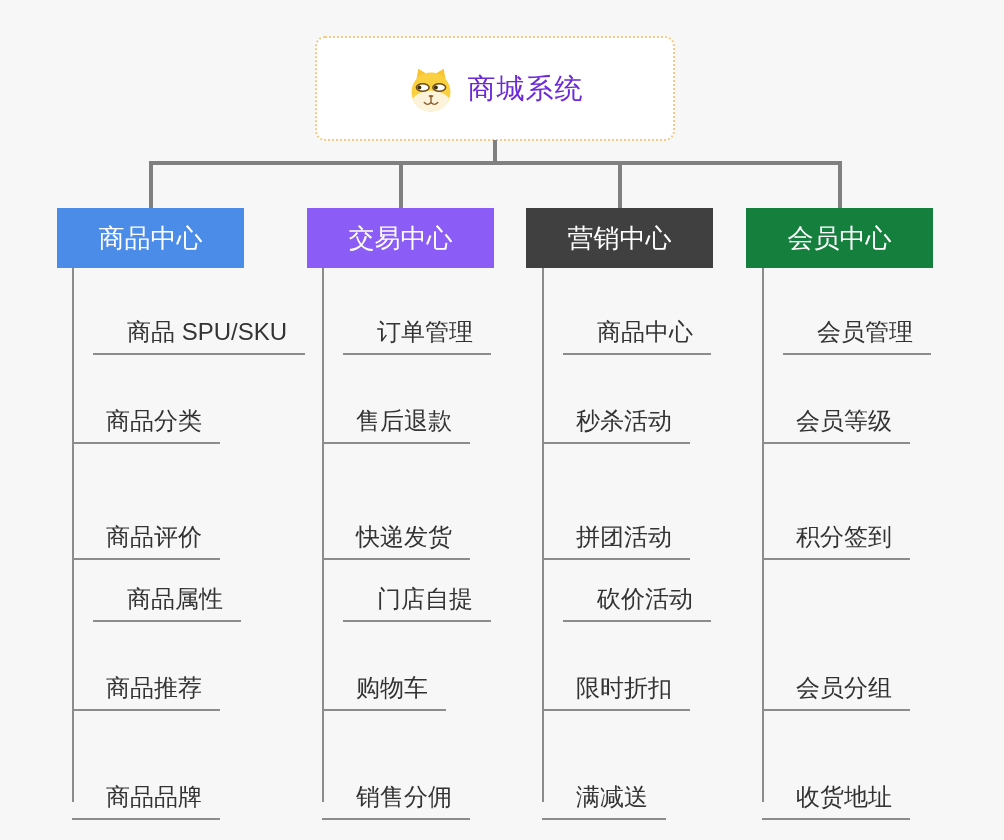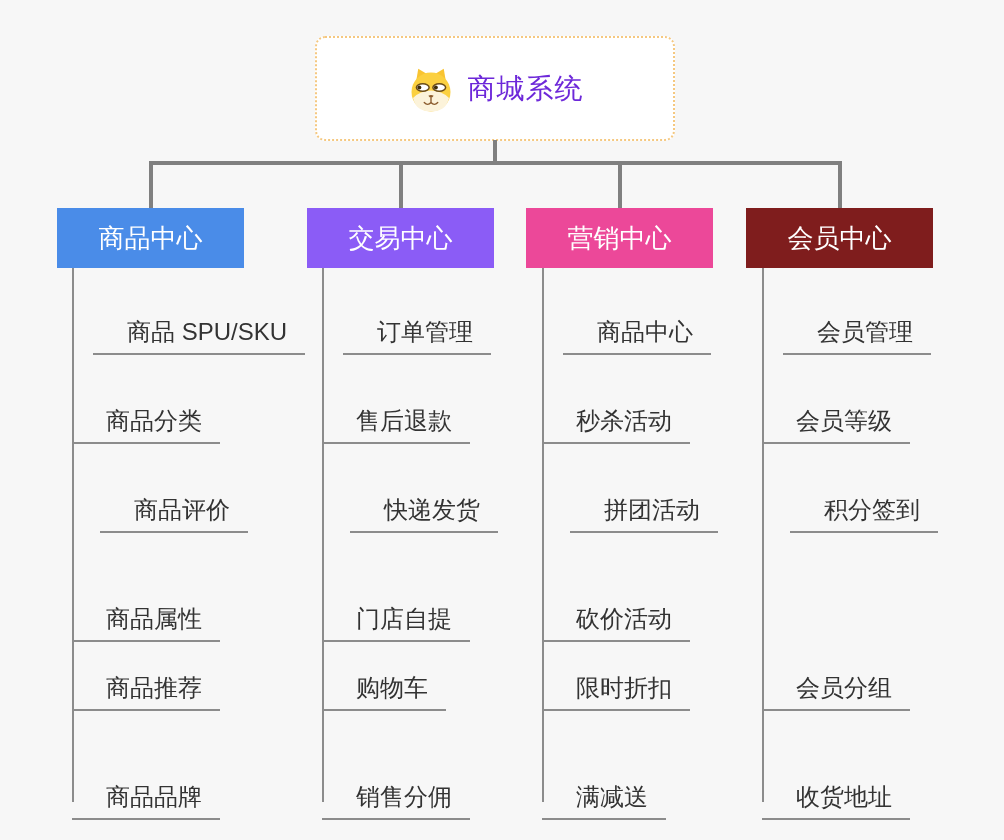--- a/index.html
+++ b/index.html
@@ -51,22 +51,22 @@
   .leaf{
     position:absolute;
     display:inline-block;
     padding:0 18px 7px 34px;
     font-size:24px;line-height:28px;
     color:#333333;
     border-bottom:2px solid #8c8c8c;
     white-space:nowrap;
   }
   .leaf.c1{left:72px;} .leaf.c2{left:322px;} .leaf.c3{left:542px;} .leaf.c4{left:762px;}
-  .leaf.r1{top:318px;margin-left:21px;} .leaf.r2{top:407px;} .leaf.r3{top:496px;margin-left:28px;}
-  .leaf.r4{top:605px;} .leaf.r5{top:674px;} .leaf.r6{top:783px;}
+  .leaf.r1{top:318px;margin-left:21px;} .leaf.r2{top:407px;} .leaf.r3{top:523px;}
+  .leaf.r4{top:585px;margin-left:21px;} .leaf.r5{top:674px;} .leaf.r6{top:783px;}
 </style>
 </head>
 <body>
 
 <div class="canvas">
 
   <div class="root-node">
     <svg class="dog-icon" viewBox="0 0 64 64" aria-hidden="true">
       <path d="M12 23 L15 5 L30 14 Z" fill="#F9C431"></path>
       <path d="M52 23 L49 5 L34 14 Z" fill="#F9C431"></path>
@@ -88,22 +88,22 @@
   <div class="line drop c2"></div>
   <div class="line drop c3"></div>
   <div class="line drop c4"></div>
   <div class="line vline c1"></div>
   <div class="line vline c2"></div>
   <div class="line vline c3"></div>
   <div class="line vline c4"></div>
 
   <div class="branch c1" style="background-color: rgb(74, 140, 232);">商品中心</div>
   <div class="branch c2" style="background-color: #8b5cf6;">交易中心</div>
-  <div class="branch c3" style="background-color: #ec4899;">营销中心</div>
-  <div class="branch c4" style="background-color: #7f1d1d;">会员中心</div>
+  <div class="branch c3" style="background-color: #404040;">营销中心</div>
+  <div class="branch c4" style="background-color: #15803d;">会员中心</div>
 
   <div class="leaf c1 r1">商品 SPU/SKU</div>
   <div class="leaf c1 r2">商品分类</div>
   <div class="leaf c1 r3">商品评价</div>
   <div class="leaf c1 r4">商品属性</div>
   <div class="leaf c1 r5">商品推荐</div>
   <div class="leaf c1 r6">商品品牌</div>
 
   <div class="leaf c2 r1">订单管理</div>
   <div class="leaf c2 r2">售后退款</div>

